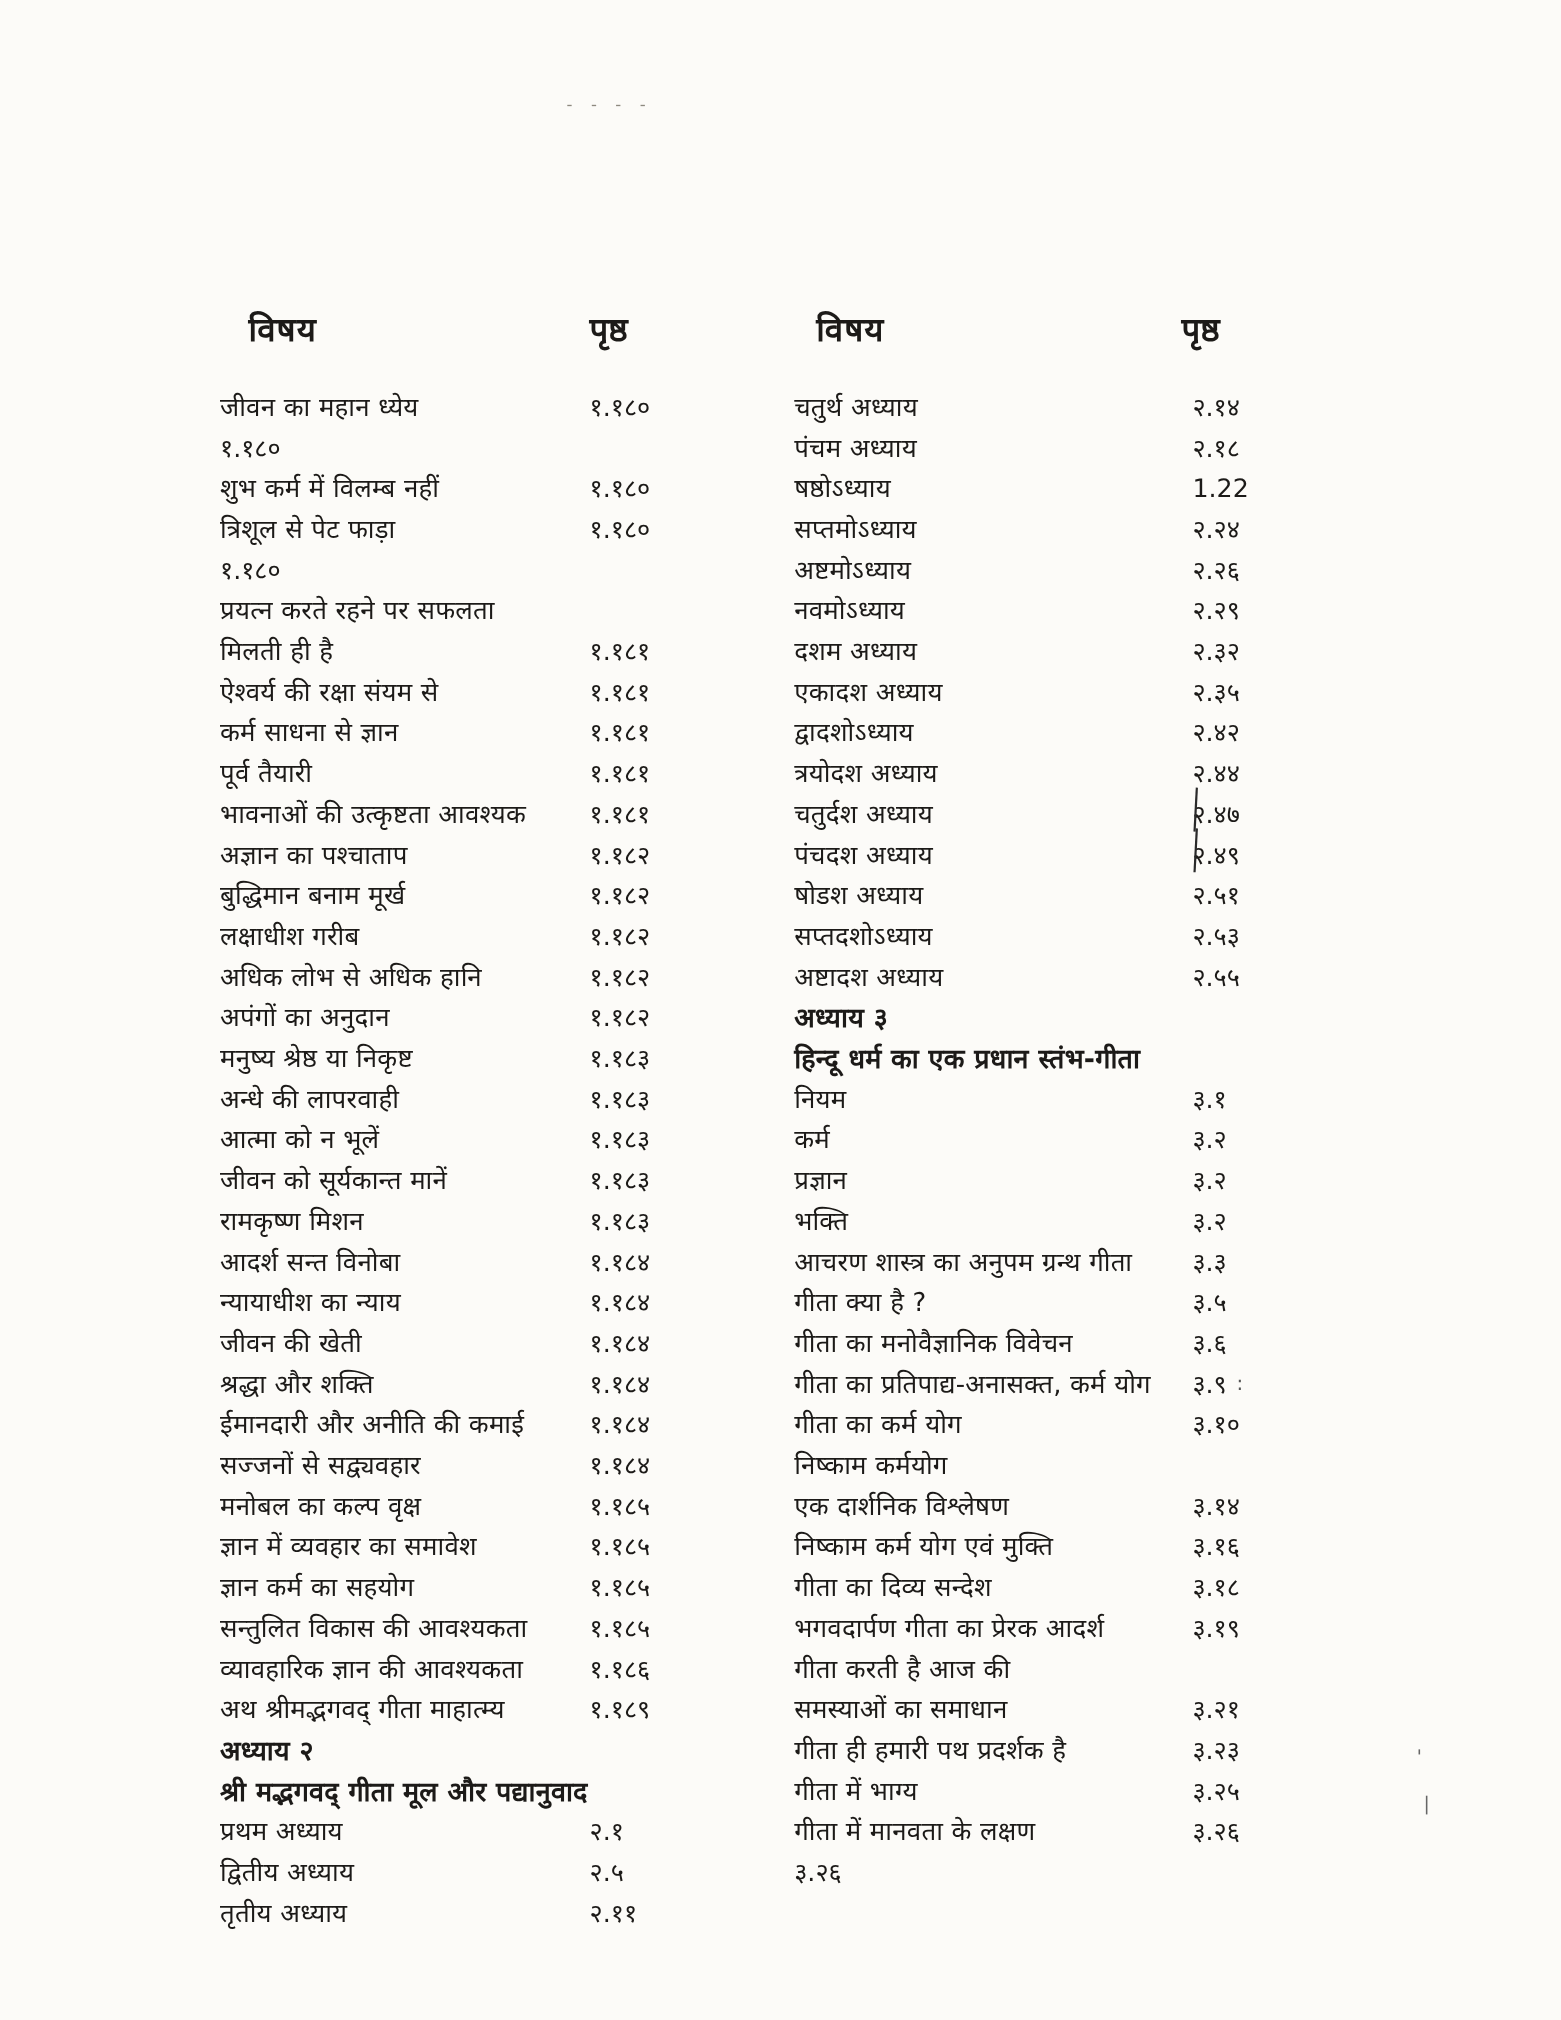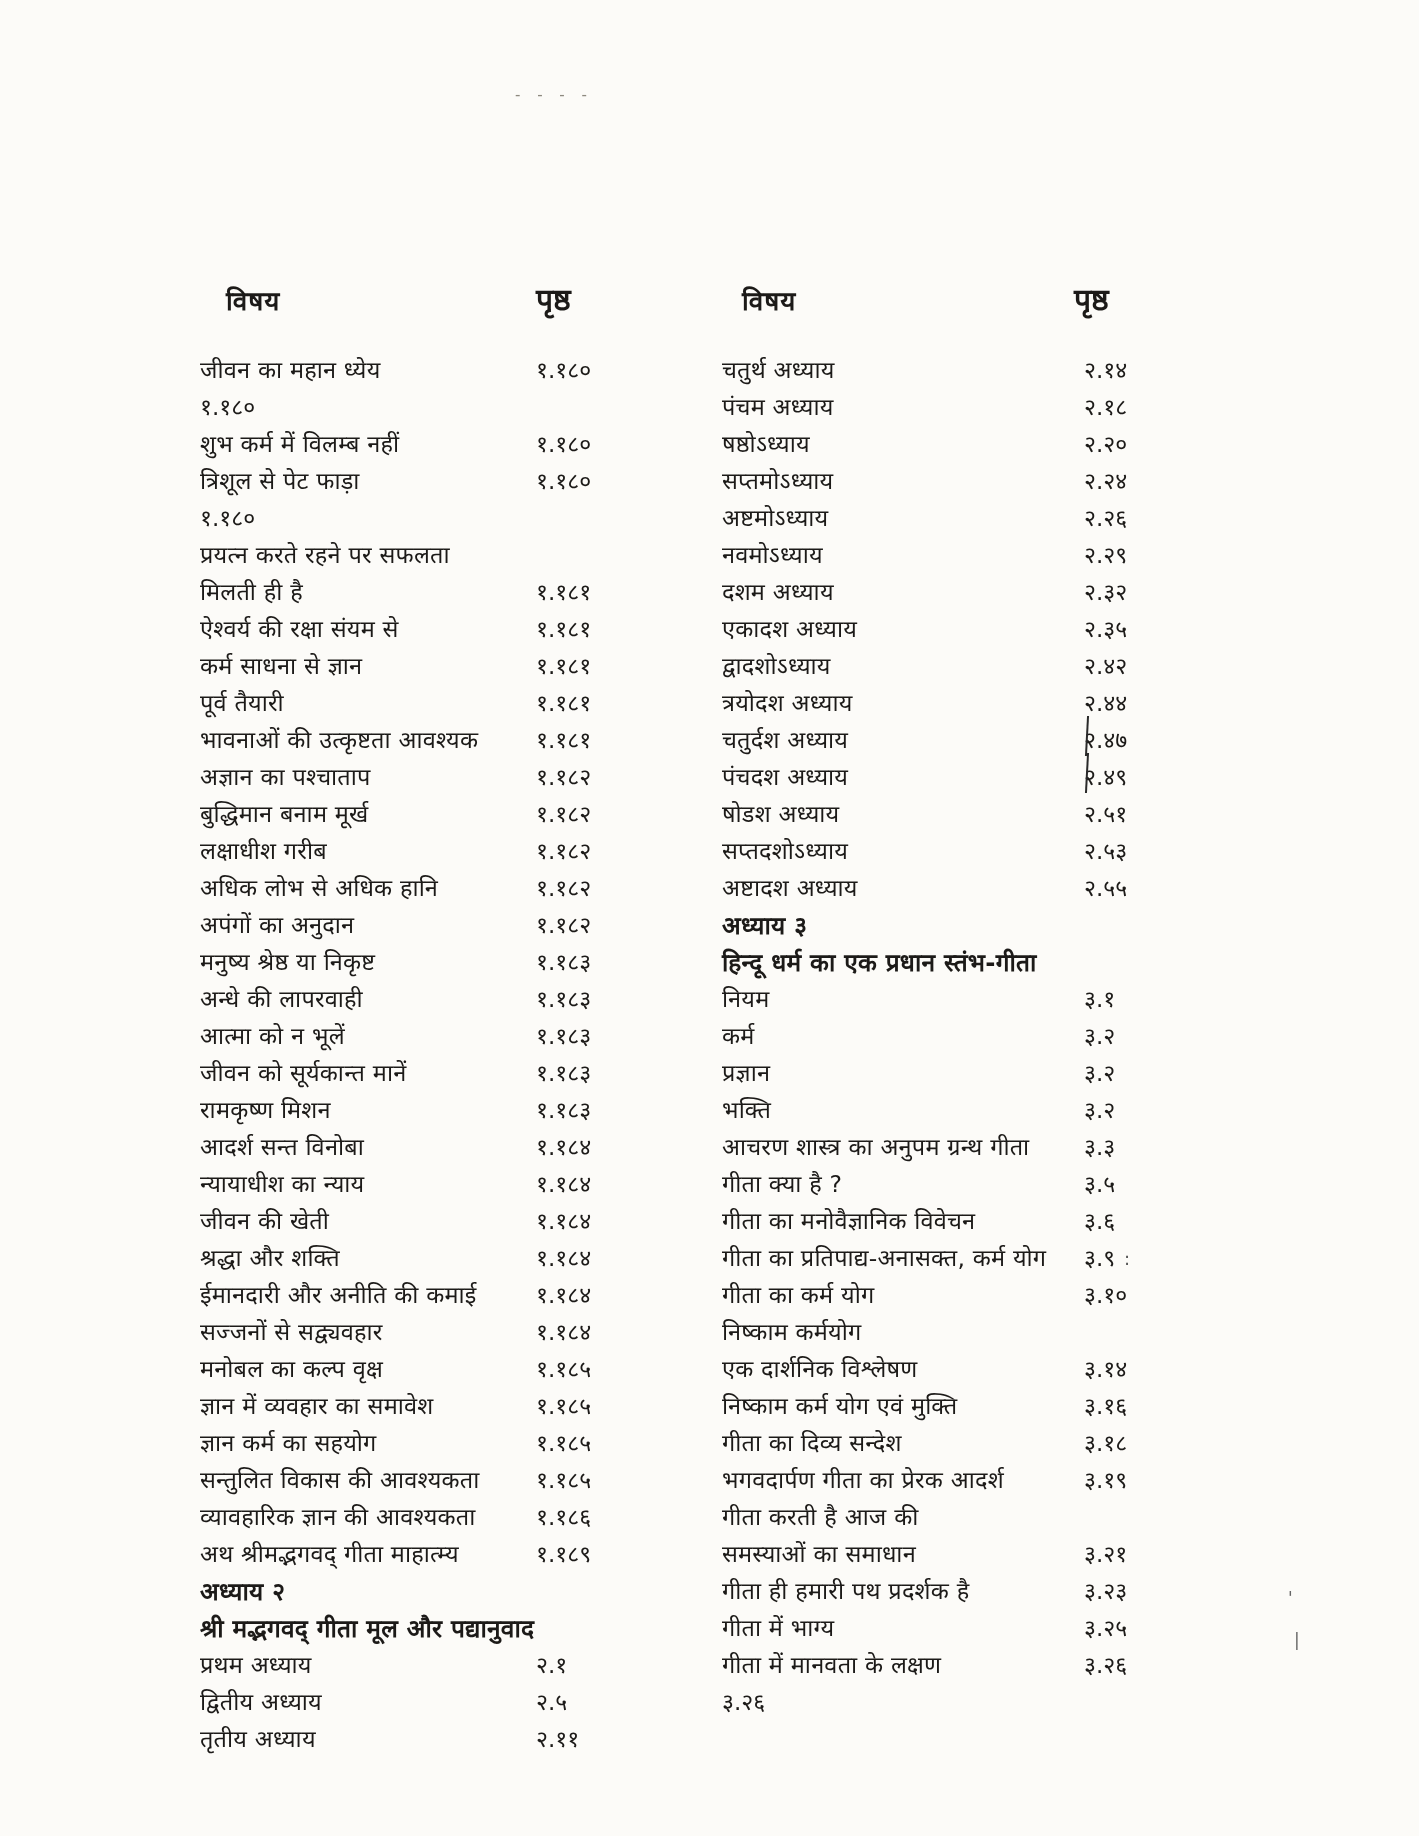--- a/index.html
+++ b/index.html
@@ -19,21 +19,21 @@
   .artifact-colon { left:1124px; top:1248px; font-size:18px; color:#555; }
   .artifact-tick-1 { left:1288px; top:1588px; font-size:17px; color:#666; }
   .artifact-tick-2 { left:1294px; top:1630px; font-size:17px; color:#666; }
 
   .toc-col { position:absolute; top:278px; }
   .toc-col-left  { left:200px; width:470px; }
   .toc-col-right { left:722px; width:480px; }
 
   .header-row { display:flex; align-items:baseline; height:38px; margin-bottom:37px; }
   .header-subject {
-    font-weight:bold; font-size:26px; letter-spacing:1px;
+    font-weight:bold; font-size:30px; letter-spacing:1px;
   }
   .toc-col-left  .header-subject { margin-left:26px; min-width:310px; }
   .toc-col-right .header-subject { margin-left:20px; min-width:332px; }
   .header-page { font-weight:bold; font-size:30px; }
 
   .entries { }
   .row { display:flex; align-items:baseline; height:37px; white-space:nowrap; }
   .row .title {
     font-size:23.5px;
     padding-right:10px;
@@ -232,21 +232,21 @@
         <div class="row">
           <span class="title">चतुर्थ अध्याय</span>
           <span class="pageno">२.१४</span>
         </div>
         <div class="row">
           <span class="title">पंचम अध्याय</span>
           <span class="pageno">२.१८</span>
         </div>
         <div class="row">
           <span class="title">षष्ठोऽध्याय</span>
-          <span class="pageno">२.२०</span>
+          <span class="pageno">1.22</span>
         </div>
         <div class="row">
           <span class="title">सप्तमोऽध्याय</span>
           <span class="pageno">२.२४</span>
         </div>
         <div class="row">
           <span class="title">अष्टमोऽध्याय</span>
           <span class="pageno">२.२६</span>
         </div>
         <div class="row">

